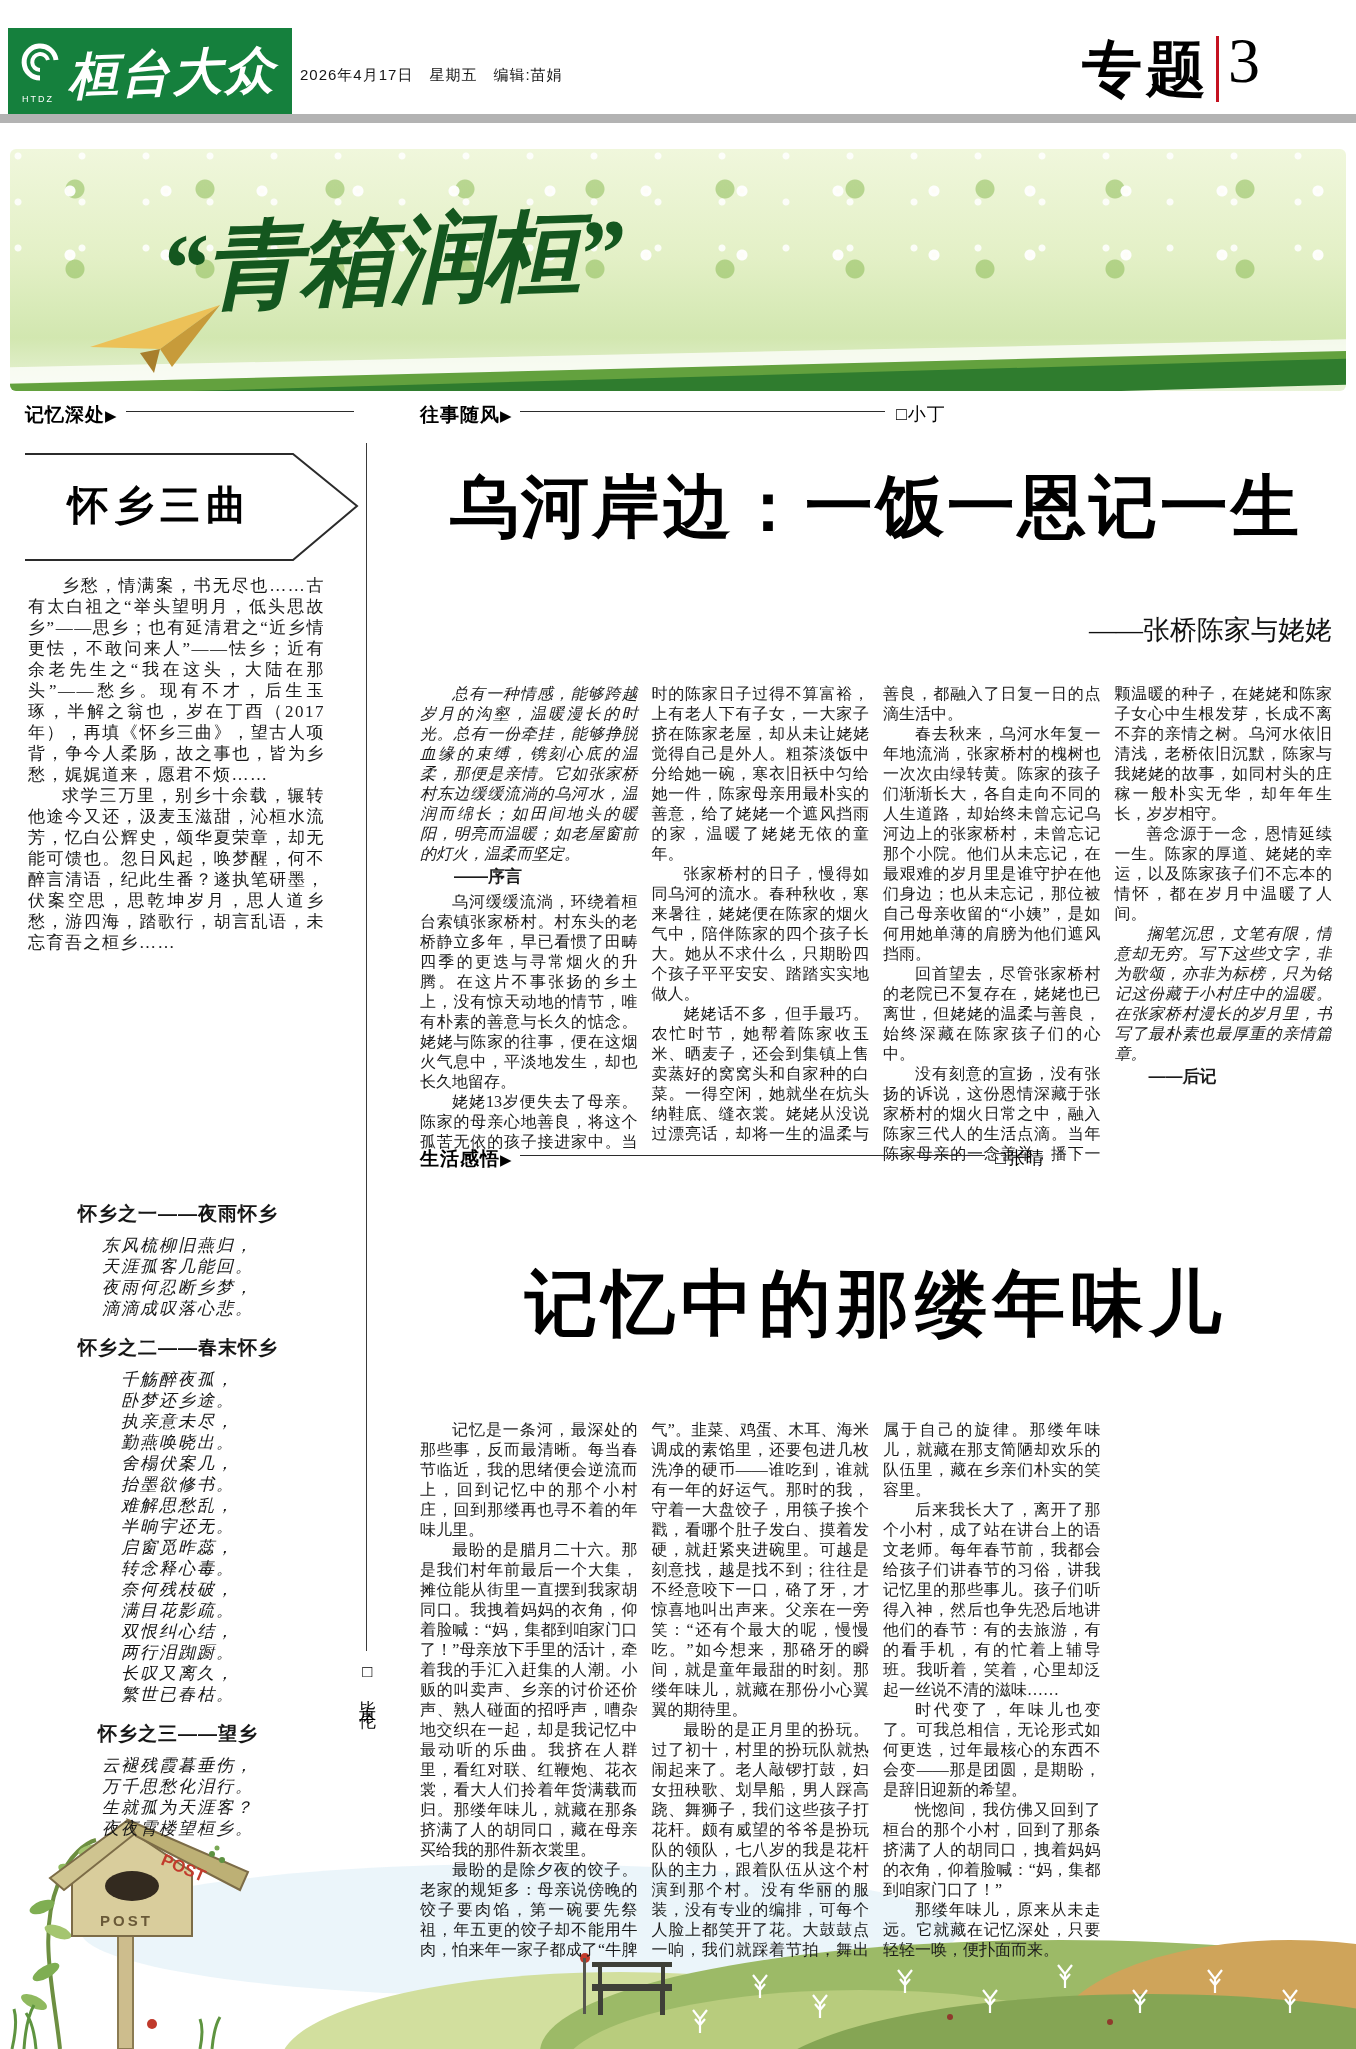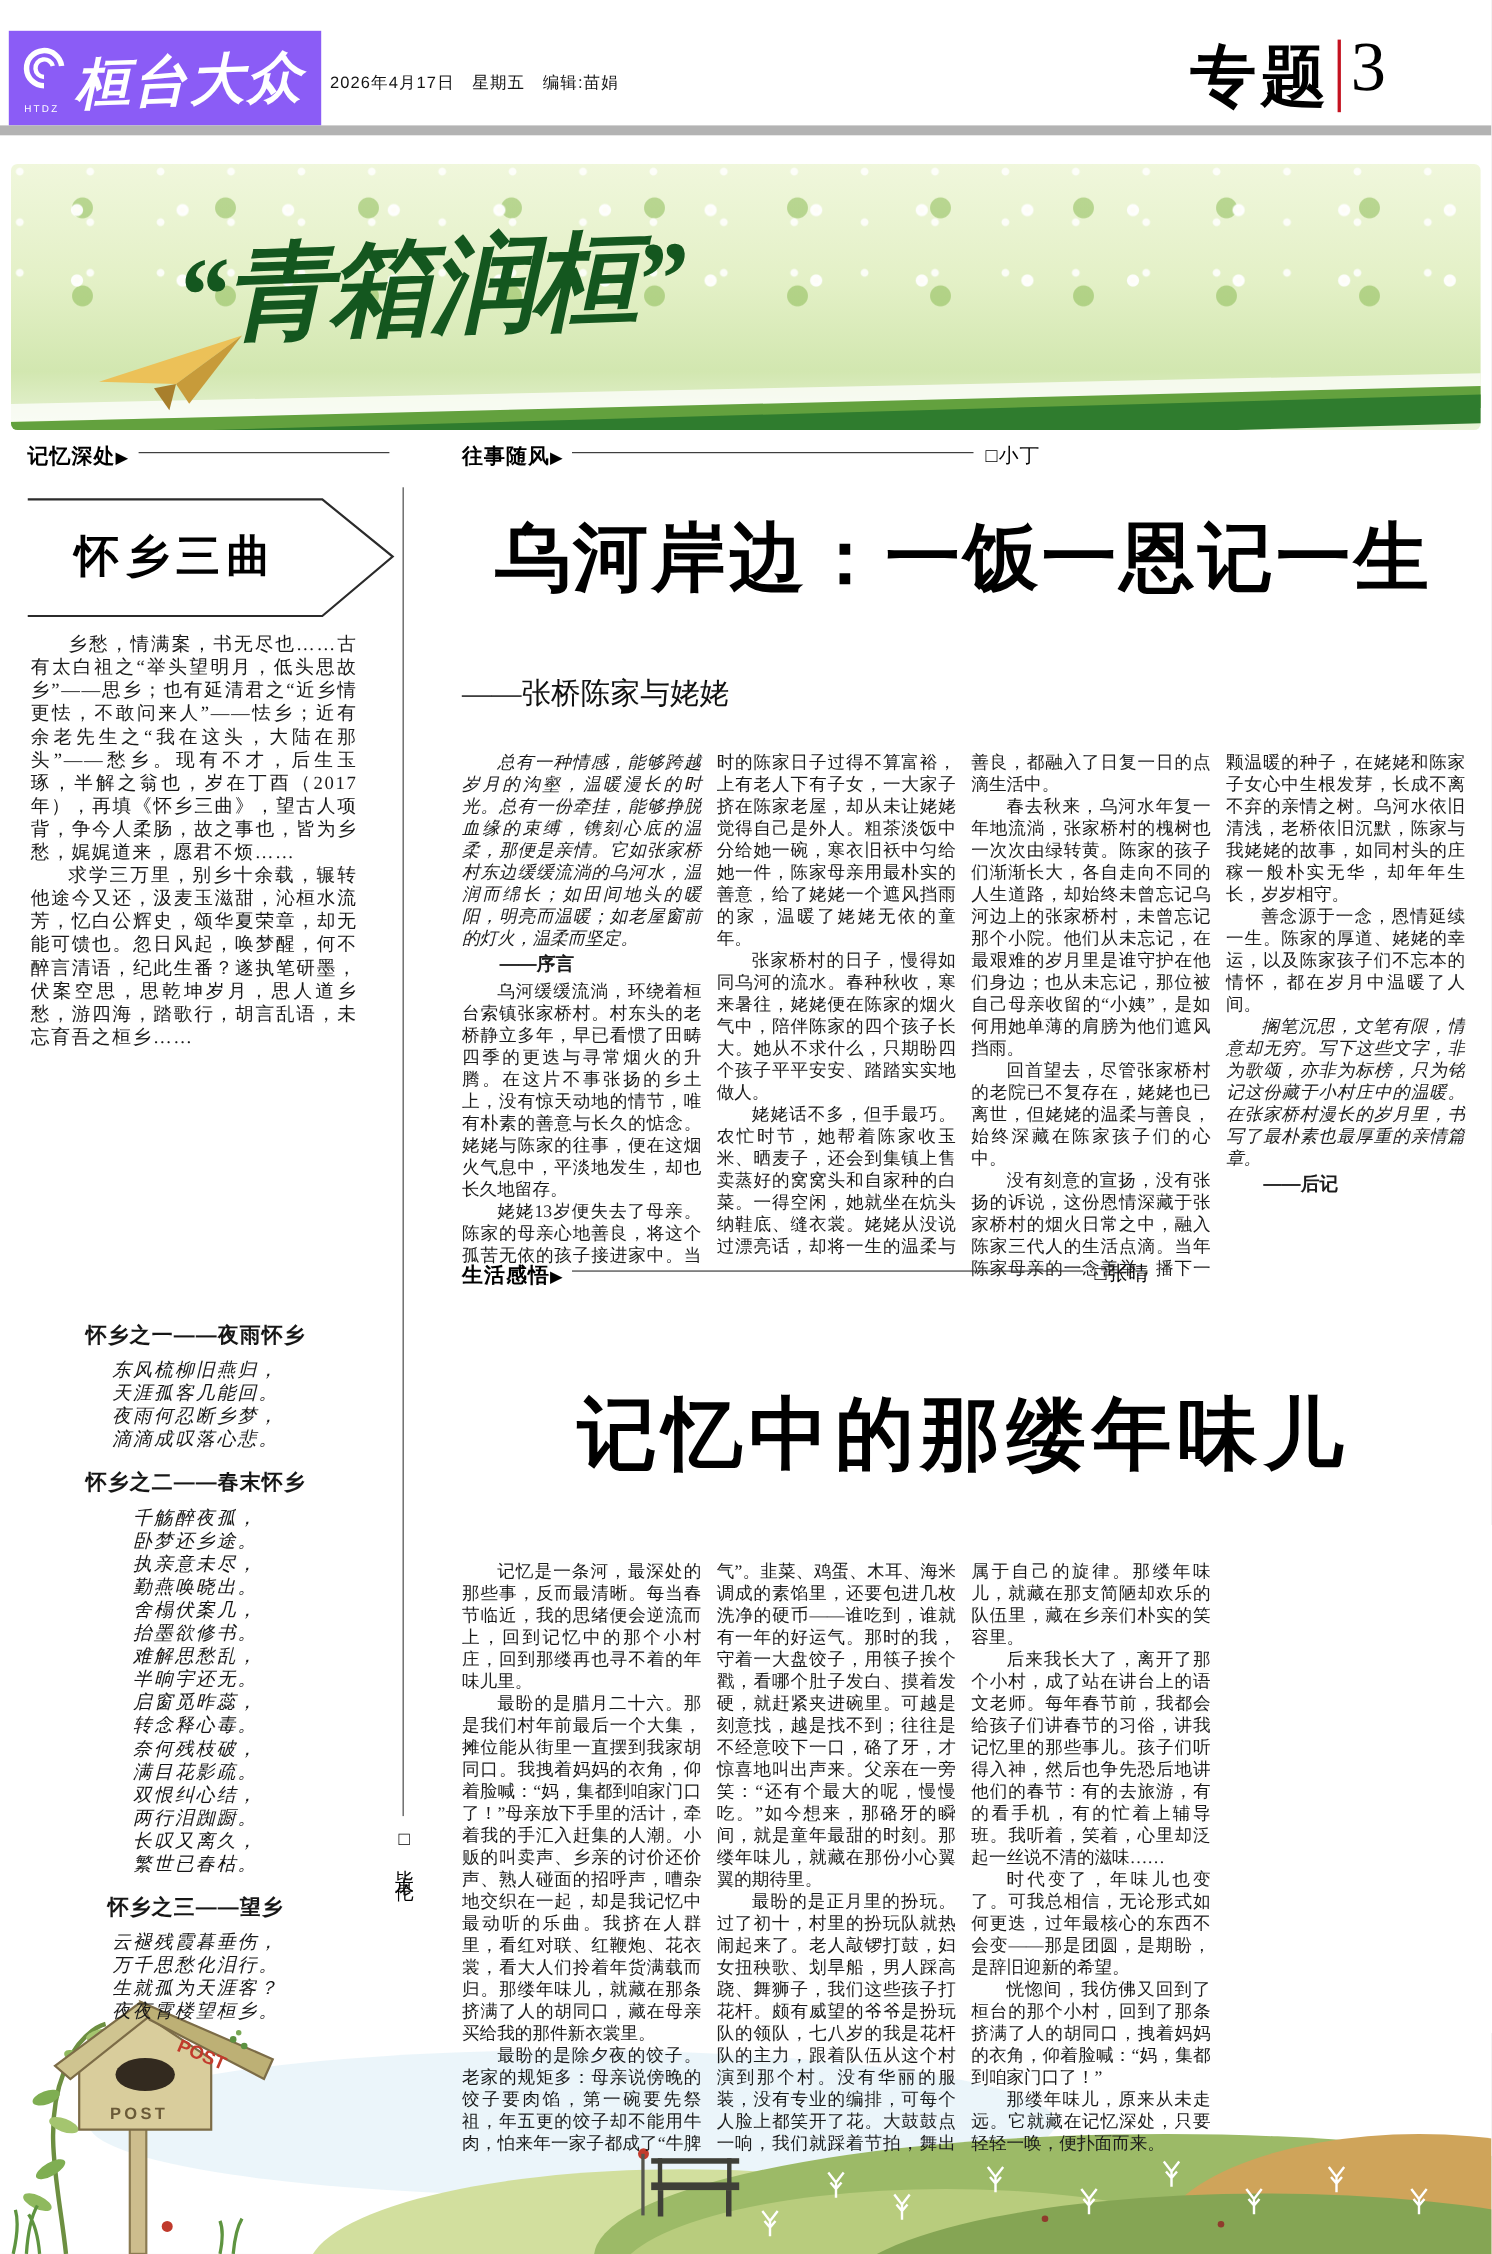--- a/index.html
+++ b/index.html
@@ -1,20 +1,20 @@
 <!DOCTYPE html>
 <html><head>
 <meta charset="utf-8">
 <style>
   html,body{margin:0;padding:0;background:#e8e8e8;}
   .page{position:relative;width:1356px;height:2049px;margin:0 auto;background:#ffffff;overflow:hidden;
         font-family:"Liberation Sans","DejaVu Sans",sans-serif;color:#111;}
   .abs{position:absolute;}
   
-  .masthead{left:8px;top:28px;width:284px;height:86px;background:#8b5cf6;}
+  .masthead{left:8px;top:28px;width:284px;height:86px;background:#15803d;}
   .mh-title{left:60px;top:12px;font-family:"Liberation Serif","DejaVu Serif",serif;font-style:italic;
             font-weight:bold;font-size:50px;color:#fff;letter-spacing:2px;transform:rotate(-2deg);}
   .mh-sub{left:14px;top:66px;font-size:9px;color:#fff;letter-spacing:2px;}
   .dateline{left:300px;top:66px;font-size:15px;color:#141414;letter-spacing:1px;}
   .zhuanti{left:1082px;top:30px;font-size:60px;font-weight:bold;letter-spacing:4px;color:#000;}
   .red-div{left:1216px;top:36px;width:3px;height:66px;background:#c41220;}
   .pagenum{left:1228px;top:24px;font-family:"Liberation Serif","DejaVu Serif",serif;font-size:64px;color:#000;}
   .graybar{left:0;top:114px;width:1356px;height:9px;background:#b3b3b3;}
   
   .banner{left:10px;top:149px;width:1336px;height:242px;border-radius:6px;overflow:hidden;
@@ -49,21 +49,21 @@
               font-family:"Liberation Sans","DejaVu Sans",sans-serif;}
   .poem-line{font-family:"Liberation Serif","DejaVu Serif",serif;font-style:italic;
              font-size:17px;line-height:21px;letter-spacing:2px;}
   .vrule{left:366px;top:443px;width:1px;height:1208px;background:#3a3a3a;}
   .vauthor{left:356px;top:1662px;writing-mode:vertical-rl;text-orientation:upright;
            font-size:17px;letter-spacing:6px;color:#000;}
   
   .headline1{left:420px;top:462px;width:912px;text-align:center;
              font-family:"Liberation Serif","DejaVu Serif",serif;font-weight:bold;font-size:68px;
              letter-spacing:3px;color:#000;}
-  .subtitle1{left:420px;top:612px;width:912px;text-align:left;
+  .subtitle1{left:420px;top:612px;width:912px;text-align:right;
              font-family:"Liberation Serif","DejaVu Serif",serif;font-size:27px;color:#101010;}
   .art-body{column-count:4;column-gap:14px;column-fill:auto;
             font-family:"Liberation Serif","DejaVu Serif",serif;font-size:16px;line-height:20px;
             text-align:justify;color:#1b1b1b;overflow:hidden;}
   .art-body p{margin:0;text-indent:2em;}
   .plist{display:block;}
   .kai{font-style:italic;}
   .sign{text-align:left;text-indent:0;font-style:normal;font-weight:bold;padding-right:1.2em;
         font-family:"Liberation Sans","DejaVu Sans",sans-serif;font-size:17px;margin:3px 0 5px 0 !important;}
   .body1{left:420px;top:684px;width:912px;height:482px;}

